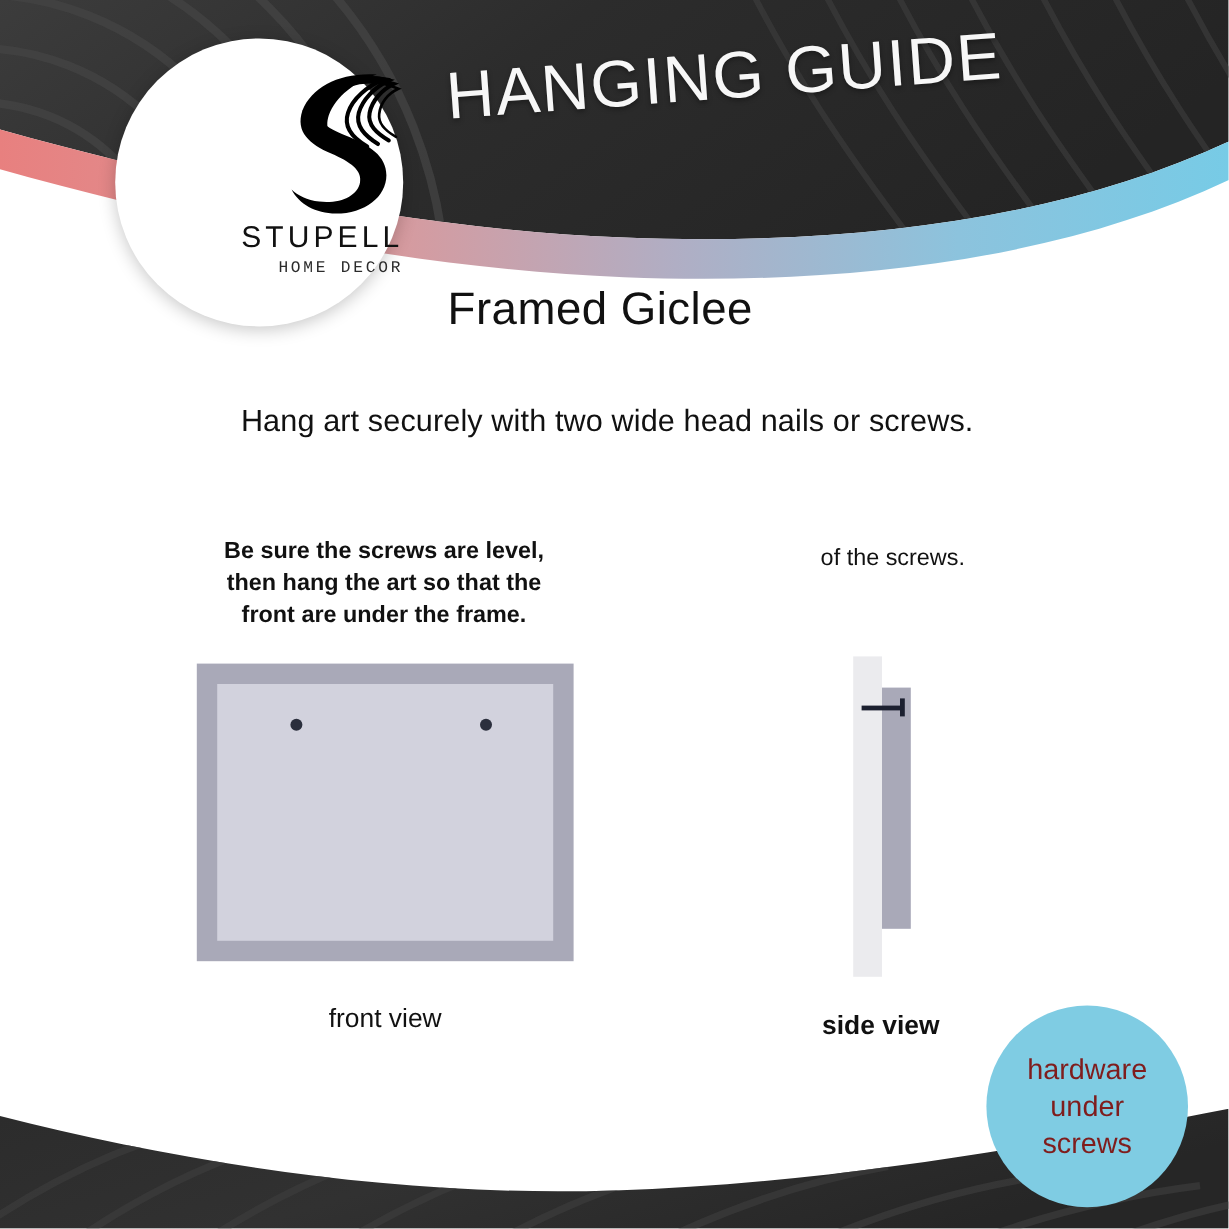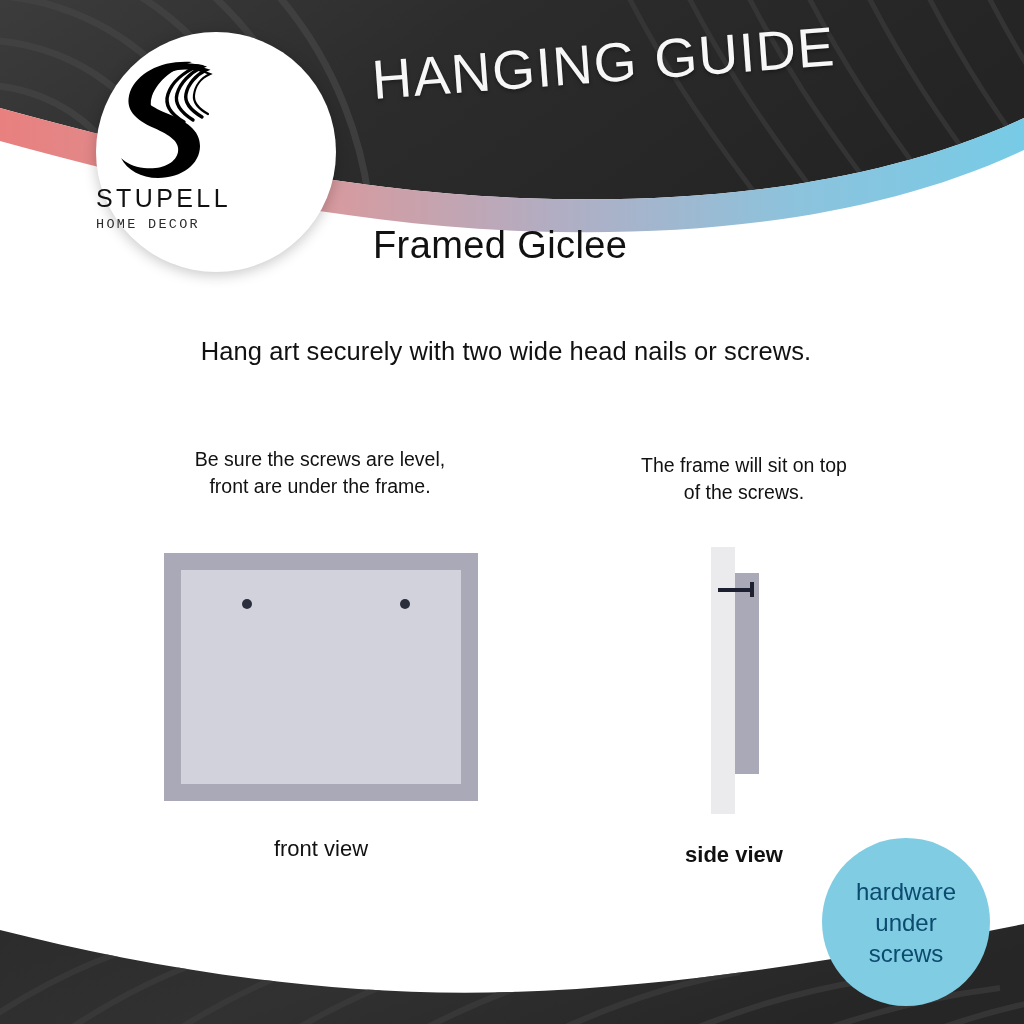--- a/index.html
+++ b/index.html
@@ -32,21 +32,21 @@
     position: absolute;
     left: 96px;
     top: 32px;
     width: 240px;
     height: 240px;
     border-radius: 50%;
     background: #ffffff;
     box-shadow: 0 3px 14px rgba(0,0,0,0.22);
     display: flex;
     flex-direction: column;
-    align-items: flex-start;
+    align-items: flex-end;
     justify-content: flex-start;
     padding-top: 26px;
     box-sizing: border-box;
   }
   .logo-mark {
     width: 118px;
     height: 124px;
     display: block;
   }
   .logo-word {
@@ -80,21 +80,21 @@
     font-weight: 400;
     letter-spacing: 1.4px;
     white-space: nowrap;
     text-shadow: 0 2px 4px rgba(0,0,0,0.35);
   }
 
   
   .product-title {
     position: absolute;
     left: 373px;
-    top: 224px;
+    top: 237px;
     font-size: 38px;
     color: #111111;
     font-weight: 400;
     letter-spacing: 0.4px;
     white-space: nowrap;
   }
 
   
   .main-instruction {
     position: absolute;
@@ -111,20 +111,21 @@
   
   .caption-left {
     position: absolute;
     left: 152px;
     top: 446px;
     width: 336px;
     text-align: center;
     font-size: 19.5px;
     line-height: 26.5px;
     color: #111111;
+    font-weight: bold;
   }
   .caption-right {
     position: absolute;
     left: 596px;
     top: 452px;
     width: 296px;
     text-align: center;
     font-size: 19.5px;
     line-height: 26.5px;
     color: #111111;
@@ -208,21 +209,21 @@
     left: 822px;
     top: 838px;
     width: 168px;
     height: 168px;
     border-radius: 50%;
     background: #7fccE3;
     display: flex;
     flex-direction: column;
     align-items: center;
     justify-content: center;
-    color: #0c4a6e;
+    color: #7f1d1d;
     font-size: 24px;
     line-height: 31px;
     text-align: center;
   }
 </style>
 </head>
 <body>
 
 <div id="page">
 
@@ -329,25 +330,25 @@
   </div>
 
   <div class="header-title">HANGING GUIDE</div>
 
   <div class="product-title">Framed Giclee</div>
 
   <div class="main-instruction">Hang art securely with two wide head nails or screws.</div>
 
   <div class="caption-left">
     <div>Be sure the screws are level,</div>
+    <div>then hang the art so that the</div>
     <div>front are under the frame.</div>
   </div>
 
   <div class="caption-right">
-    <div>The frame will sit on top</div>
     <div>of the screws.</div>
   </div>
 
   <div class="front-view">
     <div class="front-view-inner">
       <div class="screw-dot left"></div>
       <div class="screw-dot right"></div>
     </div>
   </div>
 

